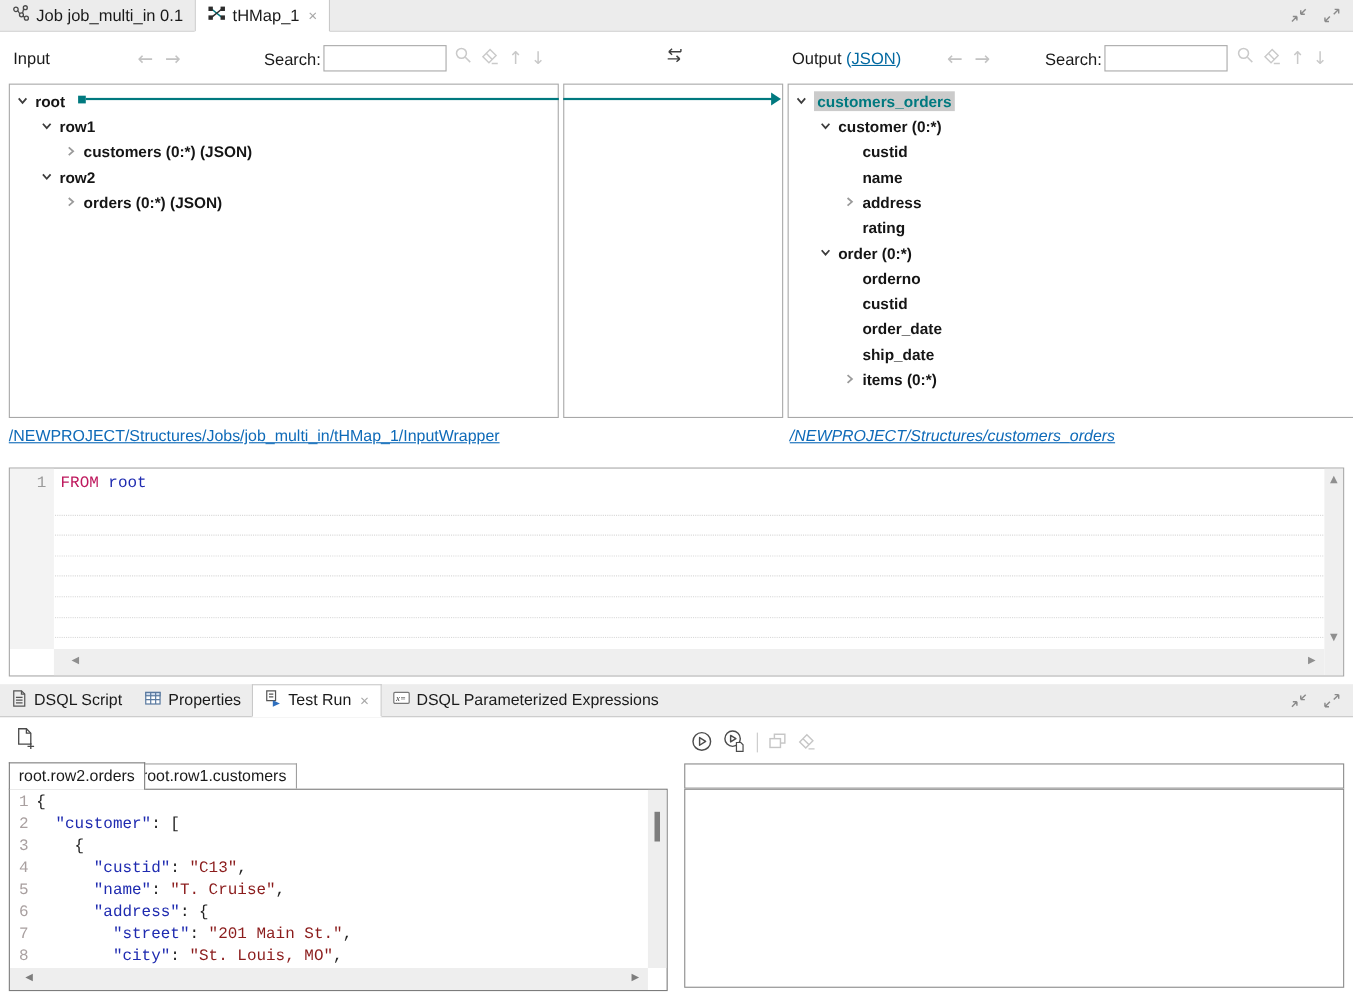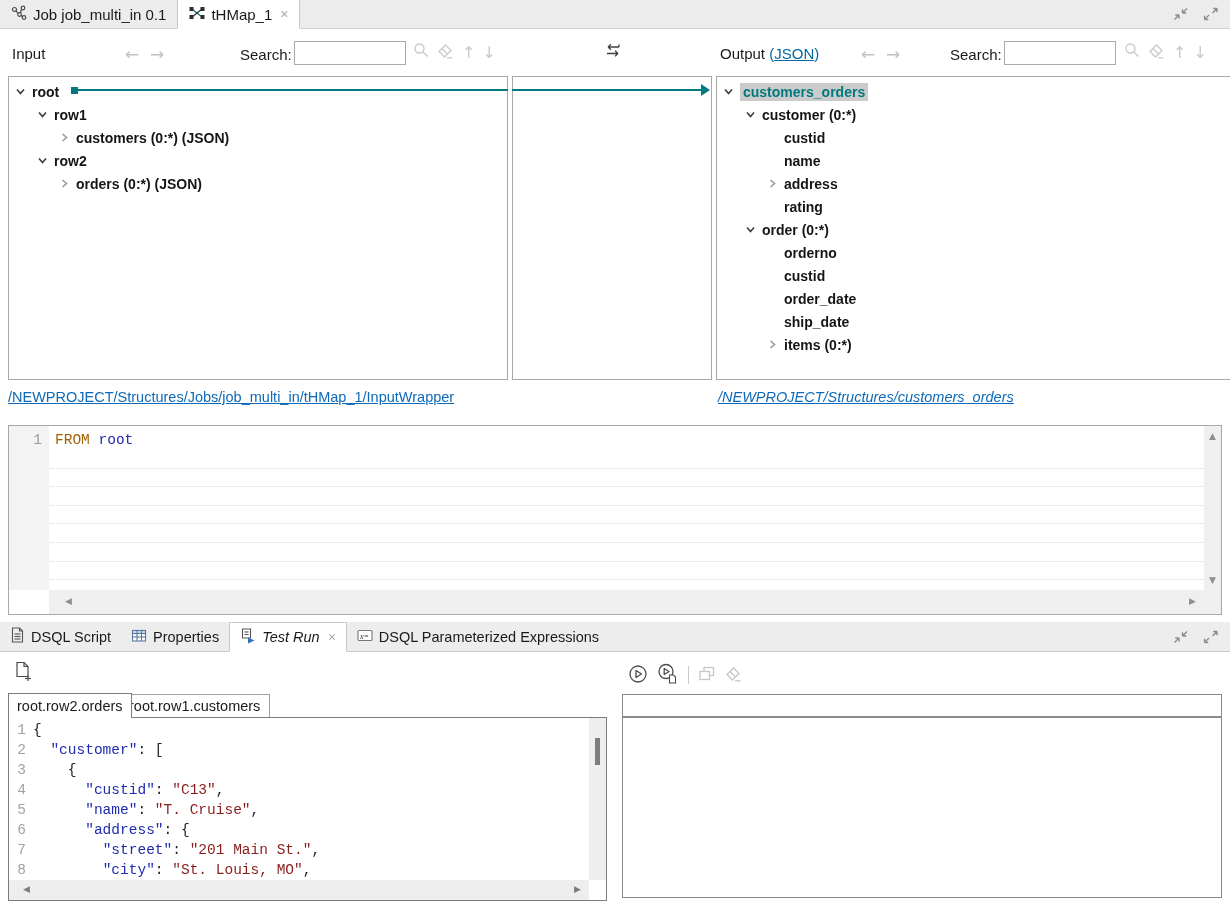--- a/index.html
+++ b/index.html
@@ -49,37 +49,37 @@
   .struct-link { position:absolute; top:389px; font-size:14.5px; color:#0e6ab8; text-decoration:underline; }
 
   
   .dsql-editor { position:absolute; left:8px; top:425px; width:1214px; height:190px;
     border:1px solid #a8a8a8; background:#fff; overflow:hidden; }
   .dsql-gutter { position:absolute; left:0; top:0; bottom:24px; width:40px; background:#f3f3f3; }
   .dsql-ln { text-align:right; padding:5px 7px 0 0; color:#9a9a9a;
     font-family:"Liberation Mono","DejaVu Sans Mono",monospace; font-size:14.5px; line-height:19px; }
   .dsql-code { position:absolute; left:46px; top:5px; font-family:"Liberation Mono","DejaVu Sans Mono",monospace;
     font-size:14.5px; line-height:19px; white-space:pre; }
-  .kw { color:#a16207; } .idf { color:#1f2bb0; }
+  .kw { color:#be185d; } .idf { color:#1f2bb0; }
   .dotted-rows { position:absolute; left:41px; right:18px; top:24px; }
   .dotted-rows div { height:18.6px; border-bottom:1px dotted #d9d9d9; }
   .vscroll { position:absolute; right:0; top:0; bottom:24px; width:17px; background:#efefef; }
   .vscroll .up { position:absolute; top:5px; left:0; right:0; text-align:center; color:#8f8f8f; font-size:9px; }
   .vscroll .dn { position:absolute; bottom:5px; left:0; right:0; text-align:center; color:#8f8f8f; font-size:9px; }
   .hscroll { position:absolute; left:40px; right:17px; bottom:0; height:24px; background:#efefef; }
   .hscroll .lf { position:absolute; left:16px; top:6px; color:#8f8f8f; font-size:9px; }
   .hscroll .rt { position:absolute; right:8px; top:6px; color:#8f8f8f; font-size:9px; }
   .scroll-corner { position:absolute; right:0; bottom:0; width:17px; height:24px; background:#efefef; }
 
   
   .btabbar { position:absolute; left:0; top:622px; width:1230px; height:30px;
     background:#ededed; border-bottom:1px solid #c9c9c9; display:flex; align-items:stretch; }
   .btab { display:flex; align-items:center; gap:6px; padding:0 10px; font-size:14.5px; color:#1a1a1a; }
   .btab.active { background:#fff; border-left:1px solid #c9c9c9; border-right:1px solid #c9c9c9;
-    border-top:1px solid #c9c9c9; margin-bottom:-1px; border-bottom:1px solid #fff;font-style:italic; }
+    border-top:1px solid #c9c9c9; margin-bottom:-1px; border-bottom:1px solid #fff; }
   .btab-corner { position:absolute; right:10px; top:8px; display:flex; gap:12px; }
 
   
   .tr-toolbar-left { position:absolute; left:14px; top:661px; }
   .tr-toolbar-right { position:absolute; left:628px; top:663px; display:flex; align-items:center; gap:9px; }
   .tool-sep { width:1px; height:18px; background:#c9c9c9; }
 
   .rtab-active { position:absolute; left:8px; top:693px; height:25px; z-index:3;
     background:#fff; border:1px solid #7c7c7c; border-bottom:none;
     display:flex; align-items:center; padding:0 8px; font-size:14.5px;justify-content:flex-end; }

